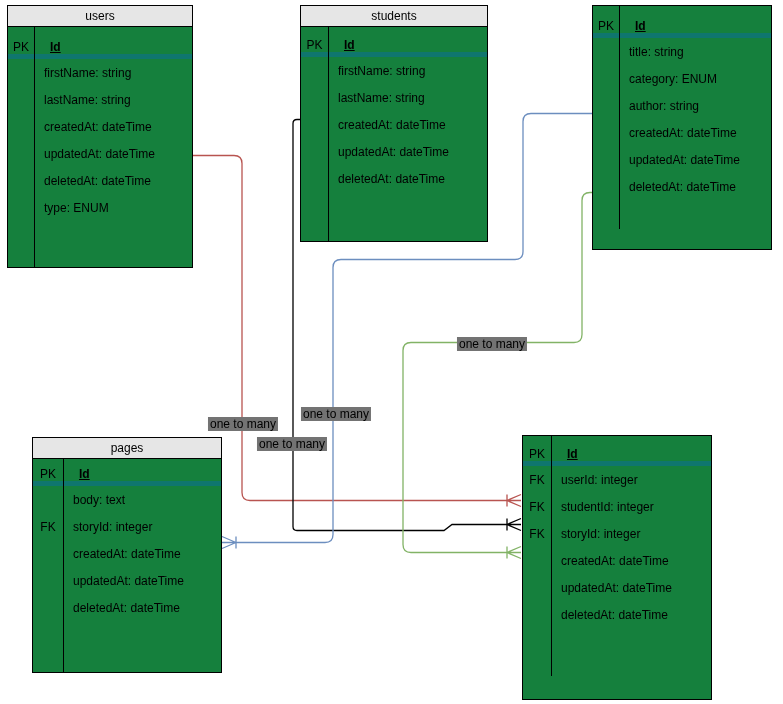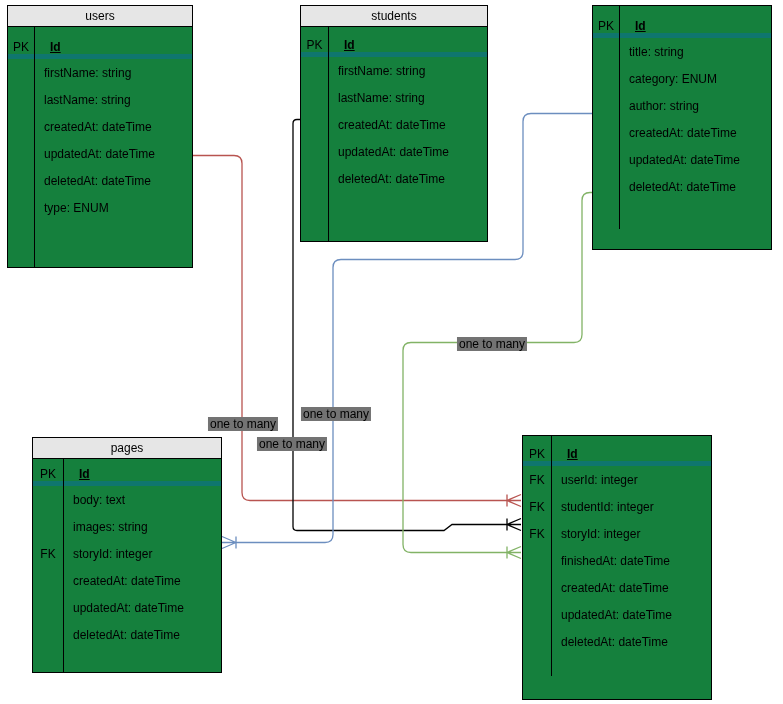--- a/index.html
+++ b/index.html
@@ -179,24 +179,20 @@
         <div class="col-divider" style="left: 30px;"></div>
         <div class="id-row" style="height: 27px;">
           <span class="key-cell" style="width: 30px;">PK</span>
           <span class="id-text">Id</span>
         </div>
         <div class="field-row" style="height: 27px;">
           <span class="key-cell" style="width: 30px;"></span>
           <span class="field-text">body: text</span>
         </div>
         <div class="field-row" style="height: 27px;">
-          <span class="key-cell" style="width: 30px;"></span>
-          <span class="field-text">images: string</span>
-        </div>
-        <div class="field-row" style="height: 27px;">
           <span class="key-cell" style="width: 30px;">FK</span>
           <span class="field-text">storyId: integer</span>
         </div>
         <div class="field-row" style="height: 27px;">
           <span class="key-cell" style="width: 30px;"></span>
           <span class="field-text">createdAt: dateTime</span>
         </div>
         <div class="field-row" style="height: 27px;">
           <span class="key-cell" style="width: 30px;"></span>
           <span class="field-text">updatedAt: dateTime</span>
@@ -221,24 +217,20 @@
         <div class="field-row" style="height: 27px;">
           <span class="key-cell" style="width: 28px;">FK</span>
           <span class="field-text">studentId: integer</span>
         </div>
         <div class="field-row" style="height: 27px;">
           <span class="key-cell" style="width: 28px;">FK</span>
           <span class="field-text">storyId: integer</span>
         </div>
         <div class="field-row" style="height: 27px;">
           <span class="key-cell" style="width: 28px;"></span>
-          <span class="field-text">finishedAt: dateTime</span>
-        </div>
-        <div class="field-row" style="height: 27px;">
-          <span class="key-cell" style="width: 28px;"></span>
           <span class="field-text">createdAt: dateTime</span>
         </div>
         <div class="field-row" style="height: 27px;">
           <span class="key-cell" style="width: 28px;"></span>
           <span class="field-text">updatedAt: dateTime</span>
         </div>
         <div class="field-row" style="height: 27px;">
           <span class="key-cell" style="width: 28px;"></span>
           <span class="field-text">deletedAt: dateTime</span>
         </div>

